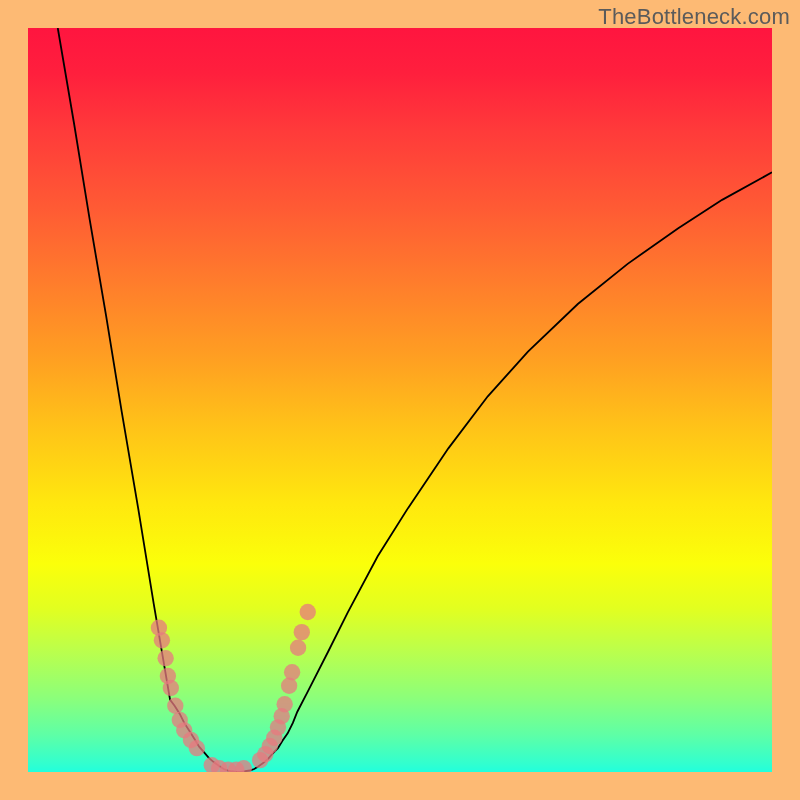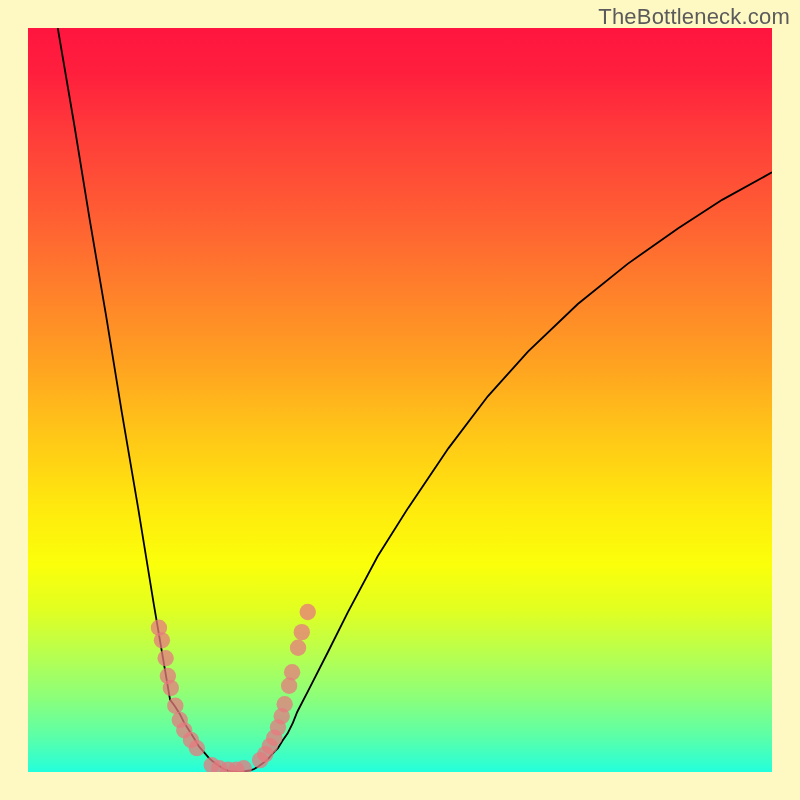--- a/index.html
+++ b/index.html
@@ -10,21 +10,21 @@
     overflow: hidden;
     background: #000;
     font-family: Arial, Helvetica, sans-serif;
   }
   .frame {
     position: absolute;
     top: 0;
     left: 0;
     width: 800px;
     height: 800px;
-    background: #fef9c3;
+    background: #fdba74;
   }
   .plot-area {
     position: absolute;
     top: 28px;
     left: 28px;
     width: 744px;
     height: 744px;
     overflow: hidden;
   }
   .gradient {

